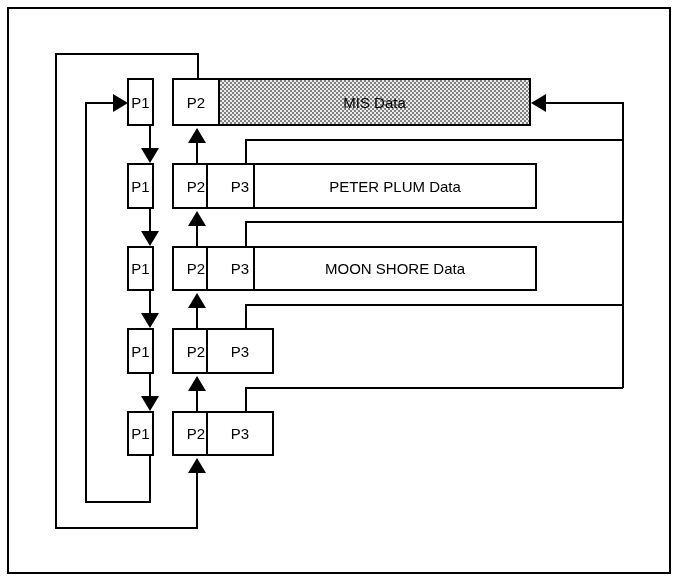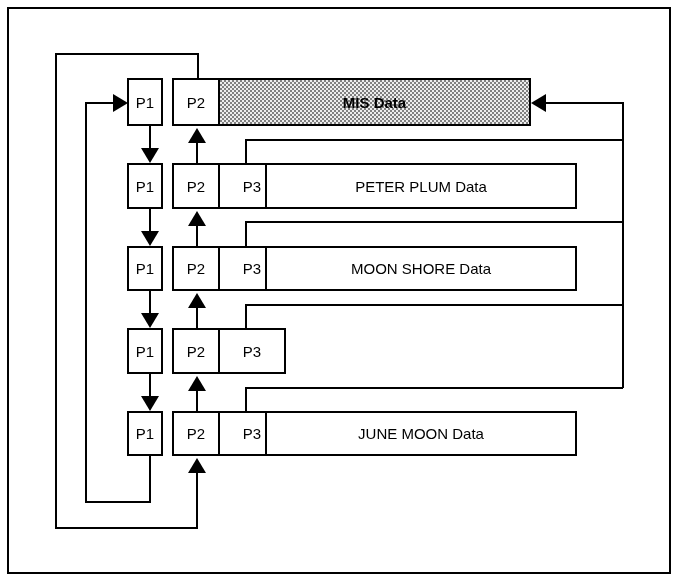--- a/index.html
+++ b/index.html
@@ -17,28 +17,27 @@
     display:flex;align-items:center;justify-content:center;
     font-size:15px;background:#ffffff;white-space:nowrap;
   }
   .stipple{
     background-color:#ededed;
     background-image:
       radial-gradient(circle at 1px 1px, #808080 0.9px, transparent 1.15px),
       radial-gradient(circle at 1px 1px, #808080 0.9px, transparent 1.15px);
     background-size:4px 4px;
     background-position:0 0, 2px 2px;
-    font-weight:bold;
   }
   
-  .c-p1{left:127px;width:36px;}
+  .c-p1{left:127px;width:27px;}
   .c-p2{left:172px;width:48px;text-align:center;}
-  .c-p3{left:218px;width:68px;}
+  .c-p3{left:206px;width:68px;}
   .c-data-head{left:218px;width:313px;}
-  .c-data{left:265px;width:312px;}
+  .c-data{left:253px;width:284px;}
   
   .r0{top:78px;height:48px;}
   .r1{top:163px;height:46px;}
   .r2{top:246px;height:45px;}
   .r3{top:328px;height:46px;}
   .r4{top:411px;height:45px;}
   svg line, svg polyline{stroke:#000;stroke-width:2;fill:none;}
   svg polygon{fill:#000;stroke:none;}
 </style>
 </head>
@@ -126,15 +125,14 @@
   <div class="cell c-p3 r2">P3</div>
   <div class="cell c-data r2">MOON SHORE Data</div>
 
   <div class="cell c-p1 r3">P1</div>
   <div class="cell c-p2 r3">P2</div>
   <div class="cell c-p3 r3">P3</div>
 
   <div class="cell c-p1 r4">P1</div>
   <div class="cell c-p2 r4">P2</div>
   <div class="cell c-p3 r4">P3</div>
-  <div class="cell c-data r4">JUNE MOON Data</div>
 
 </div>
 
 </body></html>

